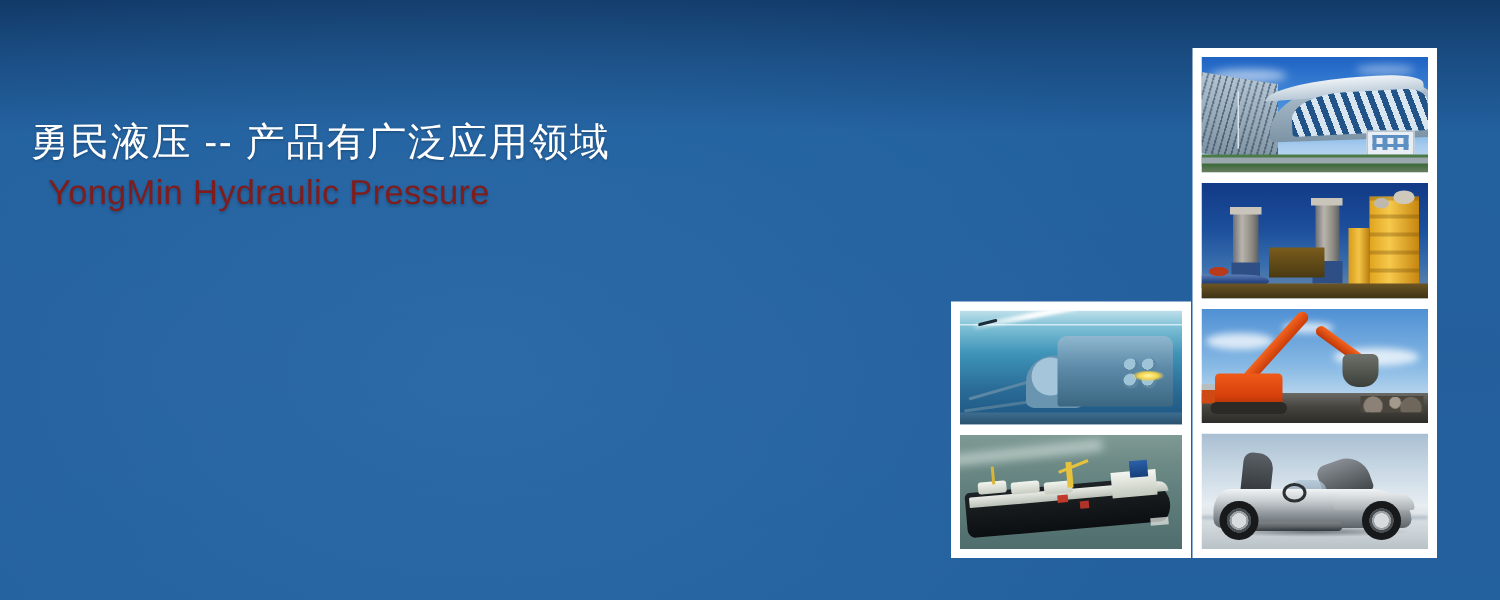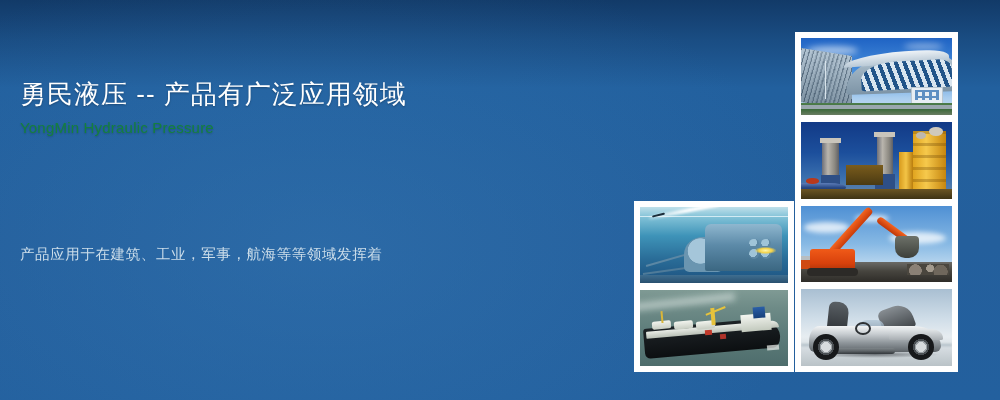--- a/index.html
+++ b/index.html
@@ -62,25 +62,25 @@
     font-size: 26px;
     line-height: 30px;
     color: #ffffff;
     letter-spacing: 1px;
     white-space: nowrap;
     font-weight: normal;
     text-shadow: 0 1px 2px rgba(0,0,0,0.28);
   }
   .title-en {
     position: absolute;
-    left: 0;
+    left: 12px;
     top: 116px;
-    font-size: 15px;
+    font-size: 23px;
     line-height: 24px;
-    color: #15803d;
+    color: #7f1d1d;
     letter-spacing: 0.2px;
     white-space: nowrap;
     font-weight: normal;
     text-shadow: 0 1px 2px rgba(0,0,0,0.22);
   }
   .desc {
     position: absolute;
     left: 0;
     top: 238px;
     width: 430px;
@@ -591,21 +591,20 @@
 <body>
 
 <div id="banner">
   <div id="bg-gradient"></div>
   <div id="bg-sheen"></div>
 
   <div class="copy">
     <div class="title-cn">勇民液压  --  产品有广泛应用领域</div>
     <div class="title-en">YongMin Hydraulic Pressure</div>
     <div class="desc">
-      <div>产品应用于在建筑、工业，军事，航海等等领域发挥着</div>
     </div>
   </div>
 
   <div class="panel" id="panel-mid">
 
     <div class="photo">
       <div class="photo-inner p-missile">
         <div class="sea"></div>
         <div class="horizon"></div>
         <div class="trail"></div>

